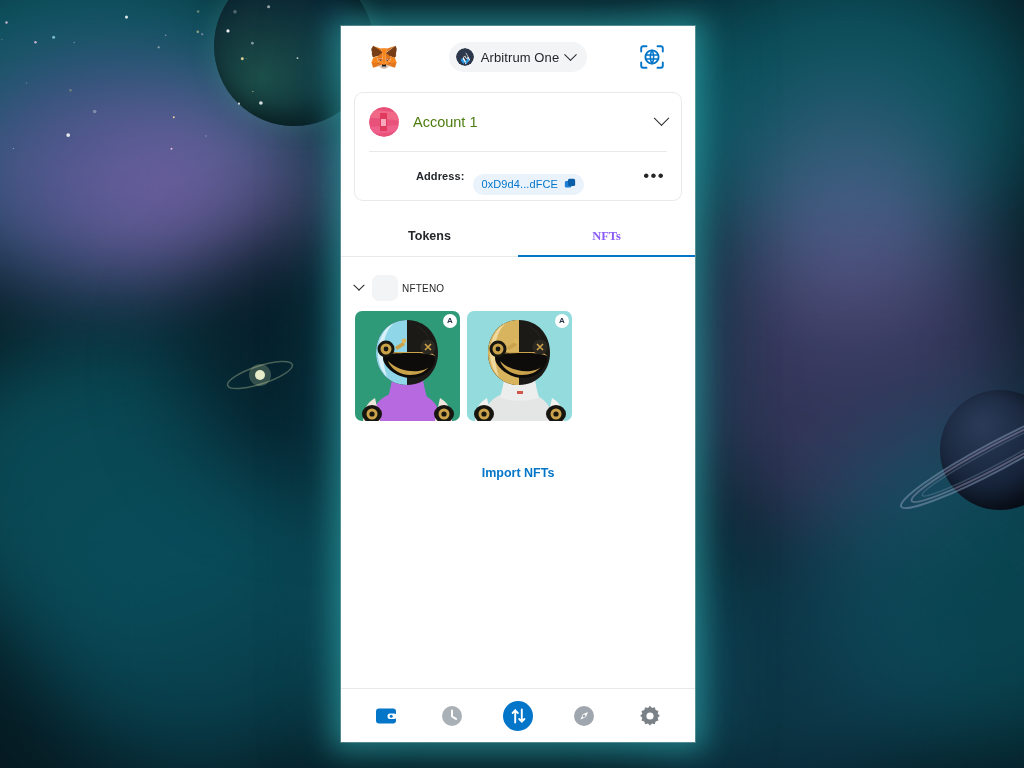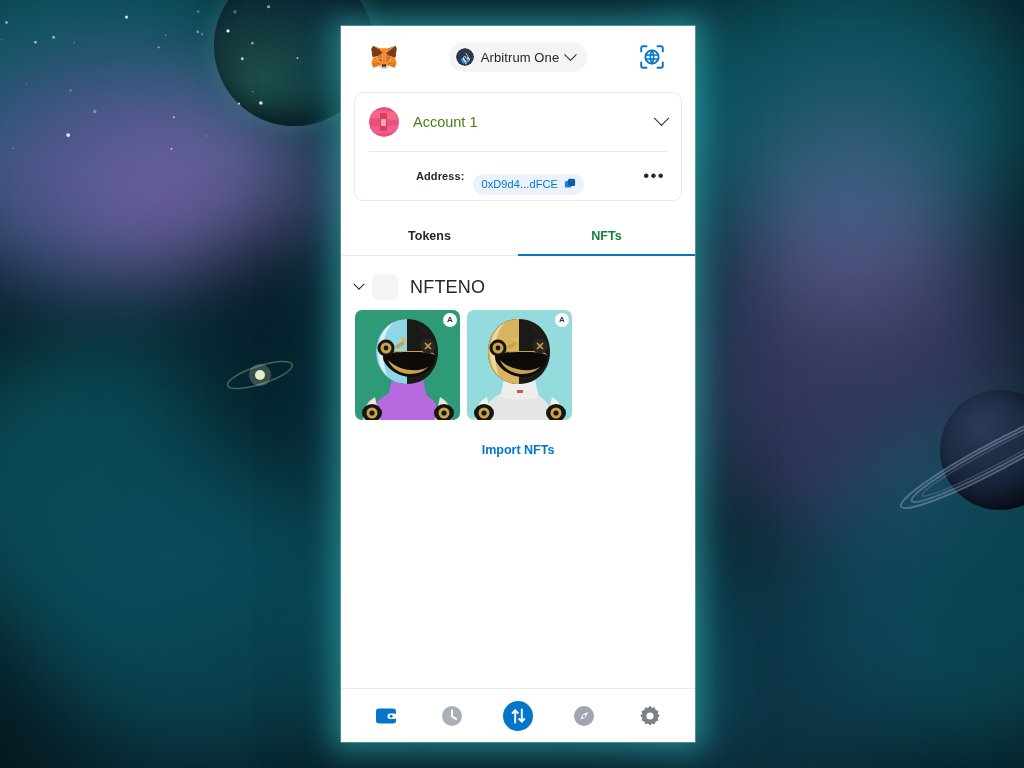--- a/index.html
+++ b/index.html
@@ -165,22 +165,23 @@
     text-align: center;
     font-size: 12.5px;
     font-weight: bold;
     color: #24272a;
     padding: 10px 12px 11px;
     cursor: pointer;
     border-bottom: 2px solid transparent;
     margin-bottom: -1px;
   }
   .tab.active {
-    color: #15803d;
+    color: #8b5cf6;
     border-bottom-color: #0376c9;
+    font-family: Liberation Serif, serif;
   }
 
   
   .nft-body { flex: 1 1 auto; overflow: hidden; padding-top: 14px; }
 
   .collection-row {
     display: flex;
     align-items: center;
     padding: 0 14px;
     height: 34px;
@@ -193,22 +194,22 @@
     transform: rotate(45deg) translate(-2px,-2px);
     margin-right: 9px;
   }
   .coll-thumb {
     width: 26px; height: 26px;
     border-radius: 7px;
     background: #f2f4f6;
     flex: 0 0 auto;
   }
   .coll-name {
-    margin-left: 12px;
-    font-size: 18px;
+    margin-left: 4px;
+    font-size: 10px;
     color: #24272a;
     letter-spacing: .2px;
   }
 
   .nft-grid {
     display: flex;
     gap: 7px;
     padding: 6px 14px 0 14px;
   }
   .nft-card {
@@ -237,21 +238,21 @@
   .nft-footer {
     text-align: center;
     margin-top: 19px;
   }
   .nft-footer .q {
     font-size: 12.5px;
     color: #535a61;
   }
   .nft-footer .imp {
     display: inline-block;
-    margin-top: 4px;
+    margin-top: 26px;
     font-size: 12.5px;
     font-weight: bold;
     color: #0376c9;
     cursor: pointer;
   }
 
   
   .mm-nav {
     flex: 0 0 auto;
     height: 54px;

